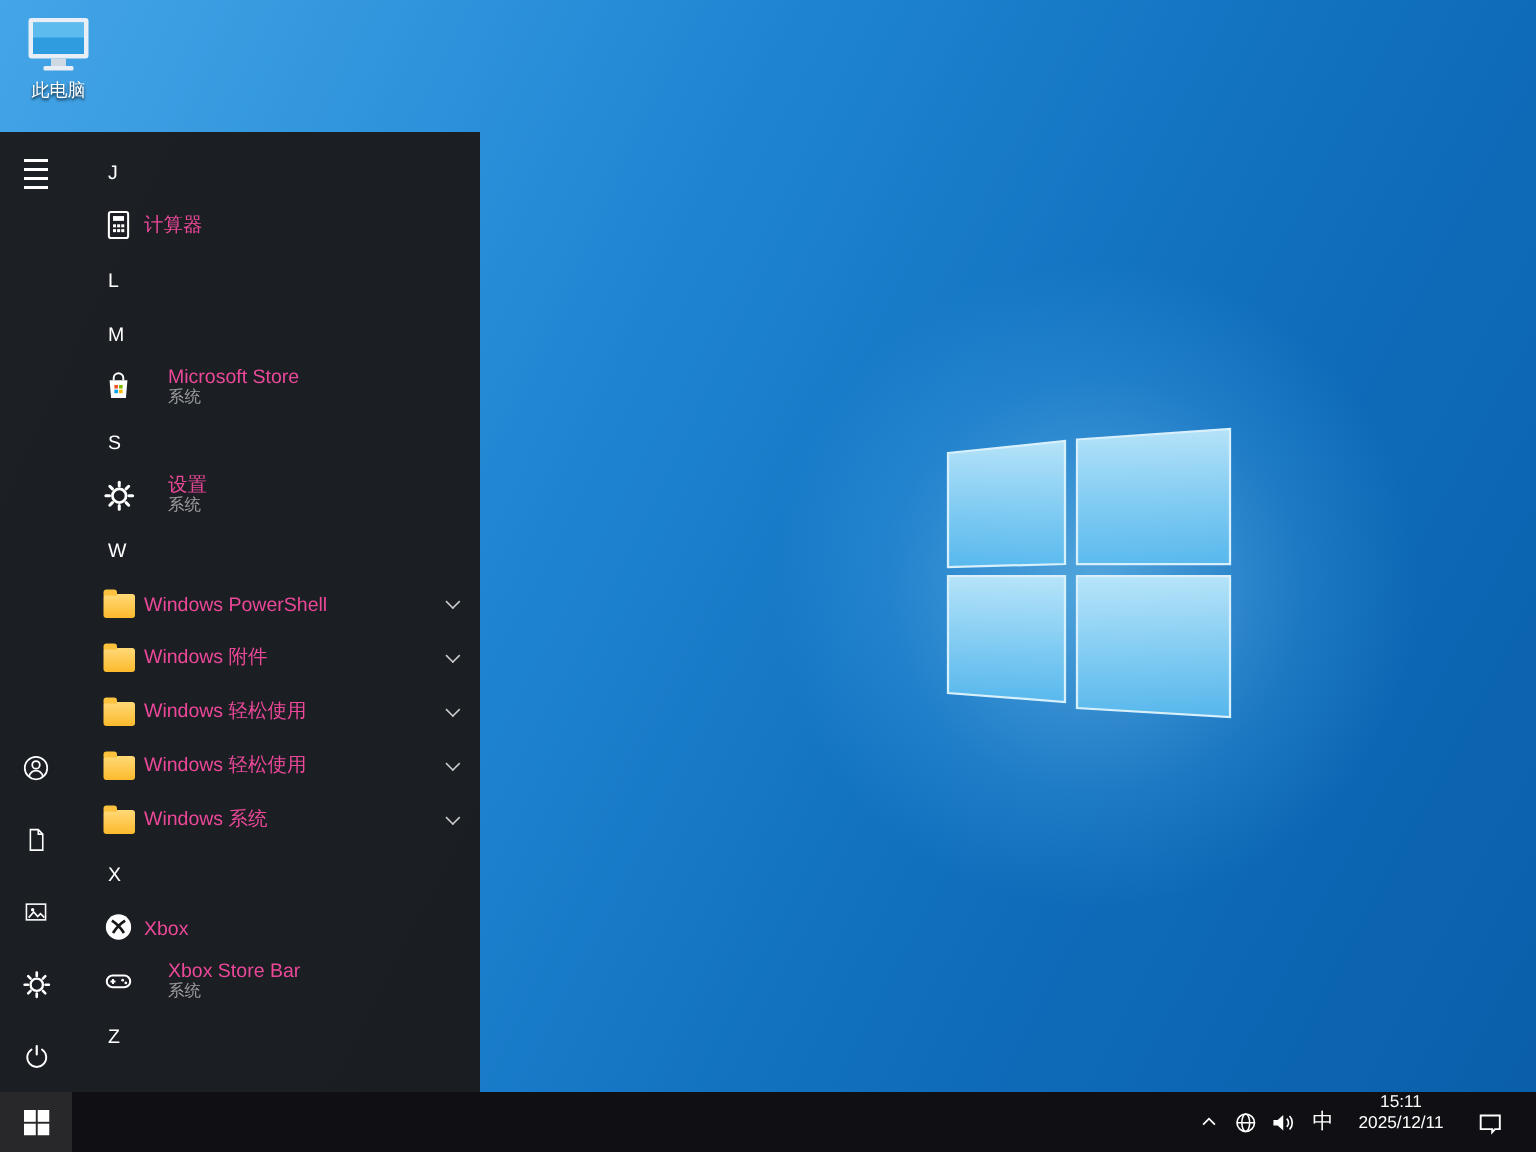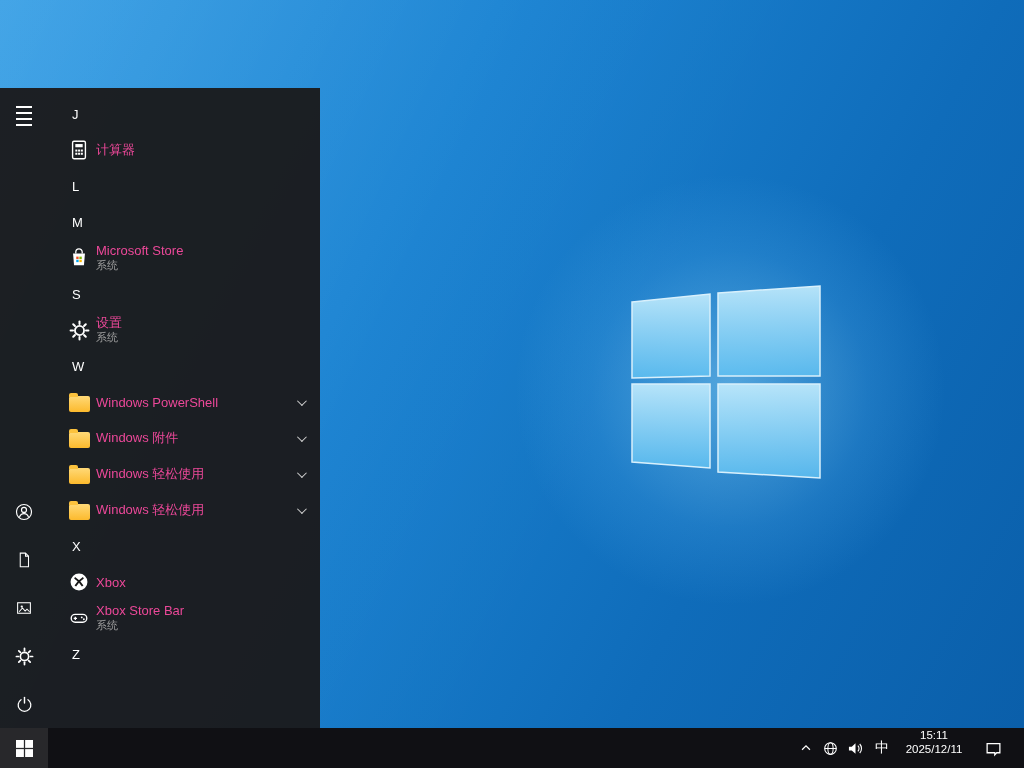--- a/index.html
+++ b/index.html
@@ -35,21 +35,21 @@
   .rail-bottom { margin-top:auto; display:flex; flex-direction:column; }
   .hamburger { display:flex; flex-direction:column; gap:4px; }
   .hamburger span { display:block; width:16px; height:2px; background:#fff; }
 
   .app-list { flex:1; padding-top:8px; overflow:hidden; }
   .list-header, .app-item { height:36px; display:flex; align-items:center; }
   .list-header { padding-left:24px; font-size:13px; }
   .app-item { padding-left:20px; padding-right:16px; gap:6px; cursor:pointer; }
   .icon24 { width:22px; height:22px; flex:0 0 22px; display:flex; align-items:center; justify-content:center; }
   .app-label { font-size:13px; color:#ec4899; white-space:nowrap; }
-  .app-text { display:flex; flex-direction:column; line-height:13px; }
+  .app-text { display:flex; flex-direction:column; line-height:13px;margin-left:16px; }
   .app-sub { font-size:11px; color:#9e9e9e; margin-top:2px; }
   .chev { margin-left:auto; width:7px; height:7px; border-right:1.5px solid #cfcfcf; border-bottom:1.5px solid #cfcfcf; transform:rotate(45deg) translateY(-2px); }
 
   .folder { display:block; width:21px; height:16px; position:relative; background:linear-gradient(#ffd977,#fcba2d); border-radius:2px; margin-top:3px; }
   .folder::before { content:""; position:absolute; top:-3px; left:0; width:9px; height:4px; background:#fcc23d; border-radius:2px 2px 0 0; }
 
   
   .taskbar {
     position:absolute; left:0; bottom:0; width:1024px; height:40px;
     background:#101014; display:flex; align-items:stretch; color:#fff;
@@ -74,20 +74,30 @@
       </linearGradient>
     </defs>
     <g stroke="#d8f0fc" stroke-width="1.5" fill="url(#pane)">
       <polygon points="10,20 88,12 88,94 10,96"></polygon>
       <polygon points="96,11 198,4 198,94 96,94"></polygon>
       <polygon points="10,102 88,102 88,186 10,180"></polygon>
       <polygon points="96,102 198,102 198,196 96,190"></polygon>
     </g>
   </svg>
 
+  <div class="desktop-icon">
+    <svg width="44" height="40" viewBox="0 0 44 40">
+      <rect x="2" y="2" width="40" height="27" rx="2" fill="#e8eef5"></rect>
+      <rect x="5" y="5" width="34" height="21" fill="#2f9ce0"></rect>
+      <rect x="5" y="5" width="34" height="10" fill="#5ebbee"></rect>
+      <rect x="17" y="29" width="10" height="5" fill="#cfd9e4"></rect>
+      <rect x="12" y="34" width="20" height="3" rx="1" fill="#e8eef5"></rect>
+    </svg>
+    <div class="di-label">此电脑</div>
+  </div>
 </div>
 
 <div class="start-menu">
   <div class="rail">
     <button class="rail-btn">
       <span class="hamburger">
           <span></span>
           <span></span>
           <span></span>
           <span></span>
@@ -238,20 +248,27 @@
       <span class="app-label">Windows 轻松使用</span>
       <span class="chev"></span>
     </div>
     <div class="app-item">
       <span class="icon24">
           <span class="folder"></span>
         </span>
       <span class="app-label">Windows 轻松使用</span>
       <span class="chev"></span>
     </div>
+    <div class="app-item">
+      <span class="icon24">
+          <span class="folder"></span>
+        </span>
+      <span class="app-label">Windows 系统</span>
+      <span class="chev"></span>
+    </div>
 
     <div class="list-header">
         <span>X</span>
       </div>
 
     <div class="app-item">
       <span class="icon24">
           <svg width="22" height="22" viewBox="0 0 24 24">
             <circle cx="12" cy="12" r="9.2" fill="#fff"></circle>
             <path d="M7.2 7.4c3.2 2 6.6 5.6 8.8 8.9 M16.8 7.4c-3.2 2-6.6 5.6-8.8 8.9" stroke="#181818" stroke-width="2" fill="none"></path>

